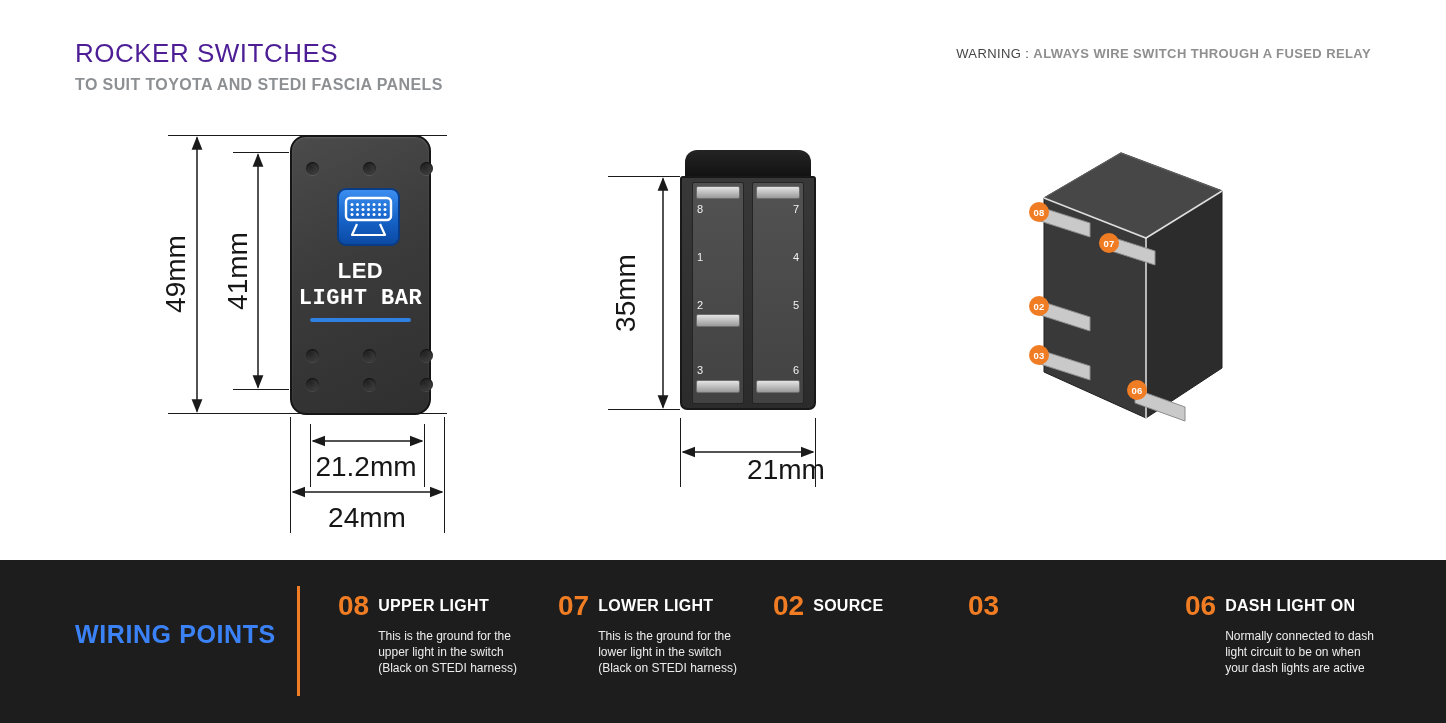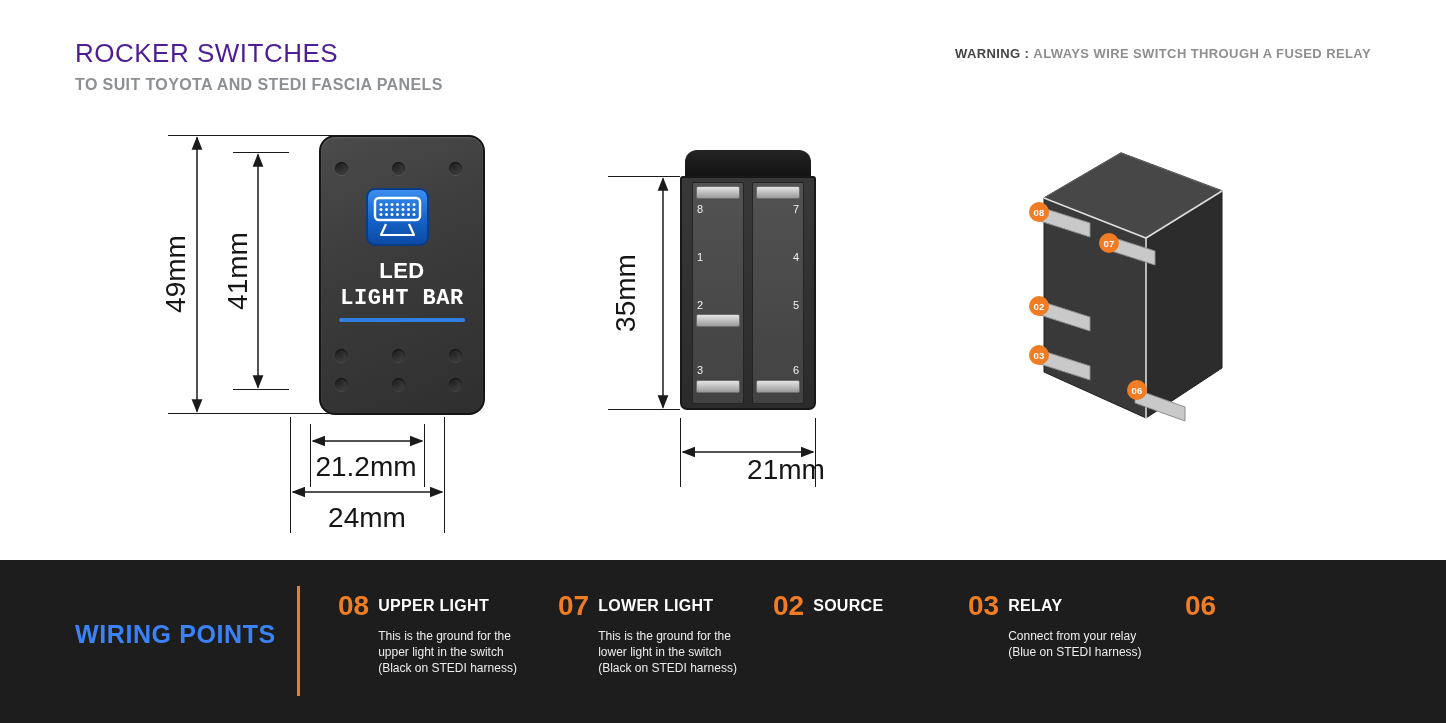--- a/index.html
+++ b/index.html
@@ -4,34 +4,33 @@
 <style>
   html,body{margin:0;padding:0;background:#ffffff;}
   .page{
     position:relative;width:1446px;height:723px;background:#ffffff;overflow:hidden;
     font-family:"Liberation Sans","DejaVu Sans",sans-serif;color:#222;
   }
   
   .page-title{position:absolute;left:75px;top:38px;font-size:26px;font-weight:normal;color:#4c1d95;letter-spacing:.5px;}
   .page-subtitle{position:absolute;left:75px;top:76px;font-size:16px;font-weight:bold;color:#8d9093;letter-spacing:.4px;}
   .warning{position:absolute;right:75px;top:46px;font-size:13px;letter-spacing:.4px;white-space:nowrap;}
-  .warn-label{font-weight:bold;color:#454545;}
+  .warn-label{font-weight:normal;color:#454545;}
   .warn-text{color:#8f8f8f;font-weight:bold;}
   
   .dim-svg{position:absolute;left:0;top:0;}
   .dim-h,.dim-v{position:absolute;font-size:28px;color:#161616;white-space:nowrap;}
   .dim-h{transform:translate(-50%,-50%);}
   .dim-v{transform:translate(-50%,-50%) rotate(-90deg);}
   
   .front-switch{
-    position:absolute;left:290px;top:135px;width:166px;height:280px;box-sizing:border-box;
+    position:absolute;left:290px;top:135px;width:141px;height:280px;box-sizing:border-box;
     background:linear-gradient(155deg,#4b4b4b 0%,#3b3b3b 45%,#2f2f2f 100%);
     border:2px solid #151515;border-radius:16px;
     box-shadow:inset 0 1px 2px rgba(255,255,255,.14);
-    margin-left:29px;
   }
   .rivet{
     position:absolute;width:13px;height:13px;border-radius:50%;
     background:radial-gradient(circle at 35% 35%,#242424,#3e3e3e 75%);
     box-shadow:0 1px 1px rgba(255,255,255,.12), inset 0 1px 2px rgba(0,0,0,.8);
   }
   .led-icon{
     position:absolute;left:45px;top:51px;width:63px;height:58px;box-sizing:border-box;
     background:linear-gradient(180deg,#3b8ef0 0%,#1663c8 55%,#0b4aa4 100%);
     border:2px solid #0a3c85;border-radius:9px;
@@ -224,23 +223,23 @@
 
   <div class="wiring-item" style="left:773px;">
     <div class="wp-num">02</div>
     <div>
       <div class="wp-title">SOURCE</div>
     </div>
   </div>
 
   <div class="wiring-item" style="left:968px;">
     <div class="wp-num">03</div>
-    <div>
-      <div class="wp-title">RELAY</div>
-      <div class="wp-desc" style="width:136px;">Connect from your relay (Blue on STEDI harness)</div>
-    </div>
   </div>
 
   <div class="wiring-item" style="left:1185px;">
     <div class="wp-num">06</div>
+    <div>
+      <div class="wp-title">DASH LIGHT ON</div>
+      <div class="wp-desc" style="width:155px;">Normally connected to dash light circuit to be on when your dash lights are active</div>
+    </div>
   </div>
 
 </div>
 
 </body></html>

